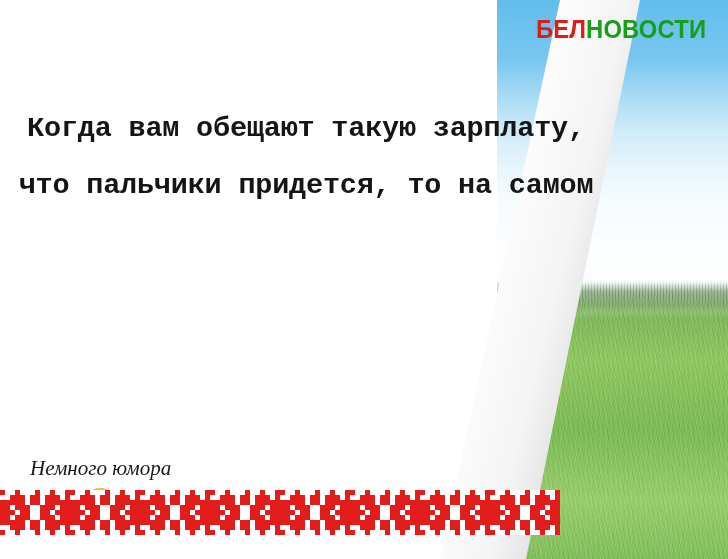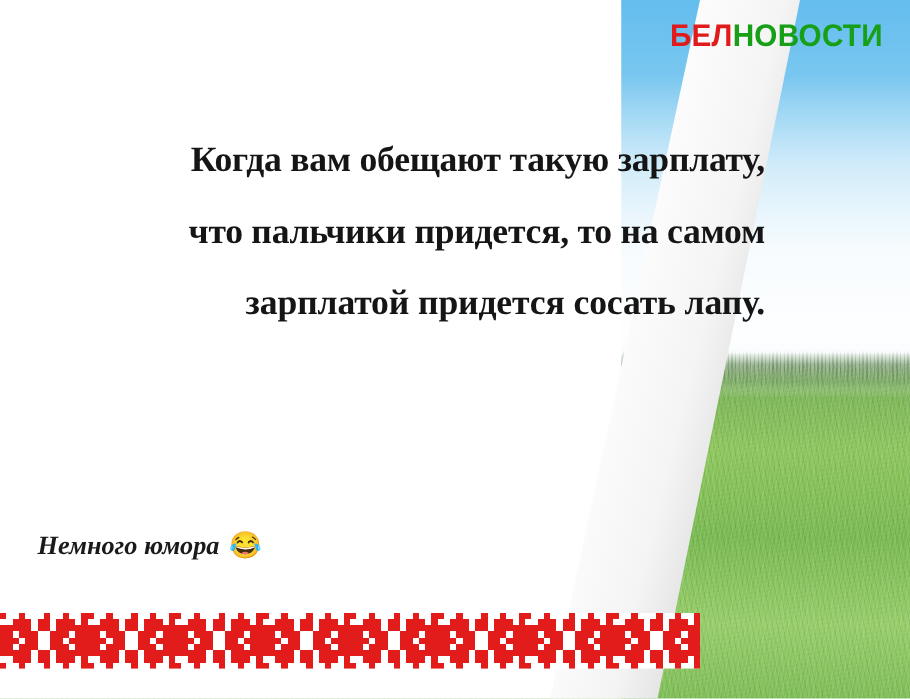--- a/index.html
+++ b/index.html
@@ -127,44 +127,44 @@
   
   .quote {
     position: absolute;
     left: 0;
     top: 100px;
     width: 612px;
     text-align: center;
     color: #151515;
   }
   .quote .ln {
-    font-family: Liberation Serif, serif;
+    font-family: Liberation Mono, monospace;
     font-weight: 700;
     font-size: 28.5px;
     line-height: 57px;
     letter-spacing: -0.1px;
     white-space: nowrap;
-    text-align: right;
   }
   .quote .ln:nth-child(1),
   .quote .ln:nth-child(2) { letter-spacing: -0.2px; }
 
   
   .caption {
     position: absolute;
     left: 30px;
-    top: 424px;
+    top: 456px;
     display: flex;
     align-items: center;
     gap: 8px;
     font-family: "Liberation Serif", serif;
     font-style: italic;
-    font-weight: 700;
+    font-weight: 400;
     font-size: 21px;
     color: #1a1a1a;
+    flex-direction: column;
   }
   .caption .emoji {
     font-style: normal;
     font-size: 21px;
     line-height: 1;
   }
 
   
   .ornament {
     position: absolute;
@@ -189,21 +189,20 @@
   <div class="curl"></div>
   <div class="curl-shadow"></div>
 
   <div class="logo">
     <span class="bel">БЕЛ</span><span class="novo">НОВОСТИ</span>
   </div>
 
   <div class="quote">
     <div class="ln">Когда вам обещают такую зарплату,</div>
     <div class="ln">что пальчики придется, то на самом</div>
-    <div class="ln">зарплатой придется сосать лапу.</div>
   </div>
 
   <div class="caption">
     <span>Немного юмора</span>
     <span class="emoji">😂</span>
   </div>
 
   <div class="ornament">
     <svg width="560" height="45" viewBox="0 0 112 9" shape-rendering="crispEdges" preserveAspectRatio="none" aria-hidden="true">
       <defs>

